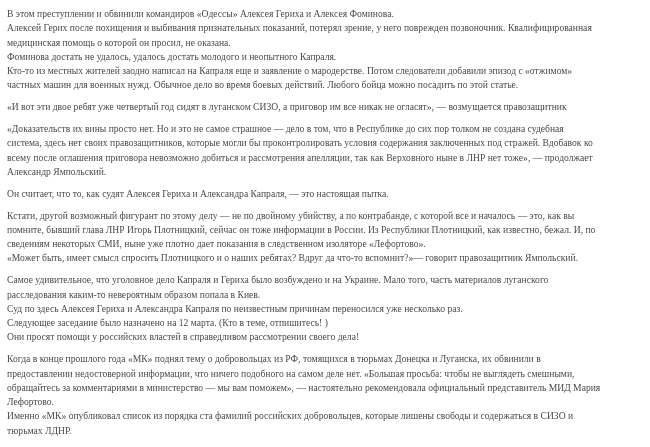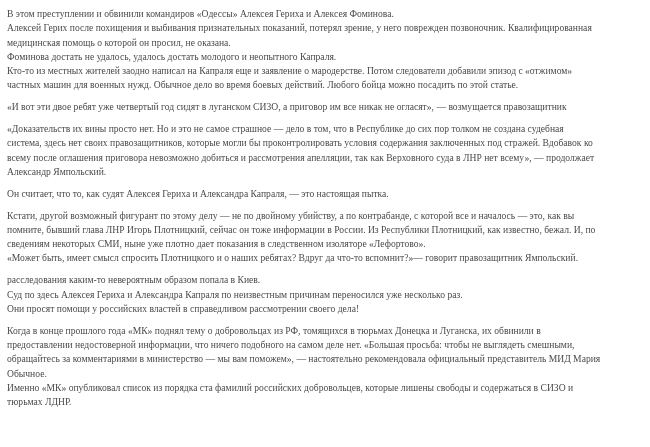--- a/index.html
+++ b/index.html
@@ -42,39 +42,41 @@
     <span class="line">Фоминова достать не удалось, удалось достать молодого и неопытного Капраля.</span>
     <span class="line">Кто-то из местных жителей заодно написал на Капраля еще и заявление о мародерстве. Потом следователи добавили эпизод с «отжимом»</span>
     <span class="line">частных машин для военных нужд. Обычное дело во время боевых действий. Любого бойца можно посадить по этой статье.</span>
   </p>
   <p class="para">
     <span class="line">«И вот эти двое ребят уже четвертый год сидят в луганском СИЗО, а приговор им все никак не огласят», — возмущается правозащитник</span>
   </p>
   <p class="para">
     <span class="line">«Доказательств их вины просто нет. Но и это не самое страшное — дело в том, что в Республике до сих пор толком не создана судебная</span>
     <span class="line">система, здесь нет своих правозащитников, которые могли бы проконтролировать условия содержания заключенных под стражей. Вдобавок ко</span>
-    <span class="line">всему после оглашения приговора невозможно добиться и рассмотрения апелляции, так как Верховного суда в ЛНР нет всему», — продолжает</span>
+    <span class="line">всему после оглашения приговора невозможно добиться и рассмотрения апелляции, так как Верховного ныне в ЛНР нет тоже», — продолжает</span>
     <span class="line">Александр Ямпольский.</span>
   </p>
   <p class="para">
     <span class="line">Он считает, что то, как судят Алексея Гериха и Александра Капраля, — это настоящая пытка.</span>
   </p>
   <p class="para">
     <span class="line">Кстати, другой возможный фигурант по этому делу — не по двойному убийству, а по контрабанде, с которой все и началось — это, как вы</span>
     <span class="line">помните, бывший глава ЛНР Игорь Плотницкий, сейчас он тоже информации в России. Из Республики Плотницкий, как известно, бежал. И, по</span>
     <span class="line">сведениям некоторых СМИ, ныне уже плотно дает показания в следственном изоляторе «Лефортово».</span>
     <span class="line">«Может быть, имеет смысл спросить Плотницкого и о наших ребятах? Вдруг да что-то вспомнит?»— говорит правозащитник Ямпольский.</span>
   </p>
   <p class="para">
+    <span class="line">Самое удивительное, что уголовное дело Капраля и Гериха было возбуждено и на Украине. Мало того, часть материалов луганского</span>
     <span class="line">расследования каким-то невероятным образом попала в Киев.</span>
     <span class="line">Суд по здесь Алексея Гериха и Александра Капраля по неизвестным причинам переносился уже несколько раз.</span>
+    <span class="line">Следующее заседание было назначено на 12 марта. (Кто в теме, отпишитесь! )</span>
     <span class="line">Они просят помощи у российских властей в справедливом рассмотрении своего дела!</span>
   </p>
   <p class="para">
     <span class="line">Когда в конце прошлого года «МК» поднял тему о добровольцах из РФ, томящихся в тюрьмах Донецка и Луганска, их обвинили в</span>
     <span class="line">предоставлении недостоверной информации, что ничего подобного на самом деле нет. «Большая просьба: чтобы не выглядеть смешными,</span>
     <span class="line">обращайтесь за комментариями в министерство — мы вам поможем», — настоятельно рекомендовала официальный представитель МИД Мария</span>
-    <span class="line">Обычное.</span>
+    <span class="line">Лефортово.</span>
     <span class="line">Именно «МК» опубликовал список из порядка ста фамилий российских добровольцев, которые лишены свободы и содержаться в СИЗО и</span>
     <span class="line">тюрьмах ЛДНР.</span>
   </p>
 
 </div>
 
 </body></html>

